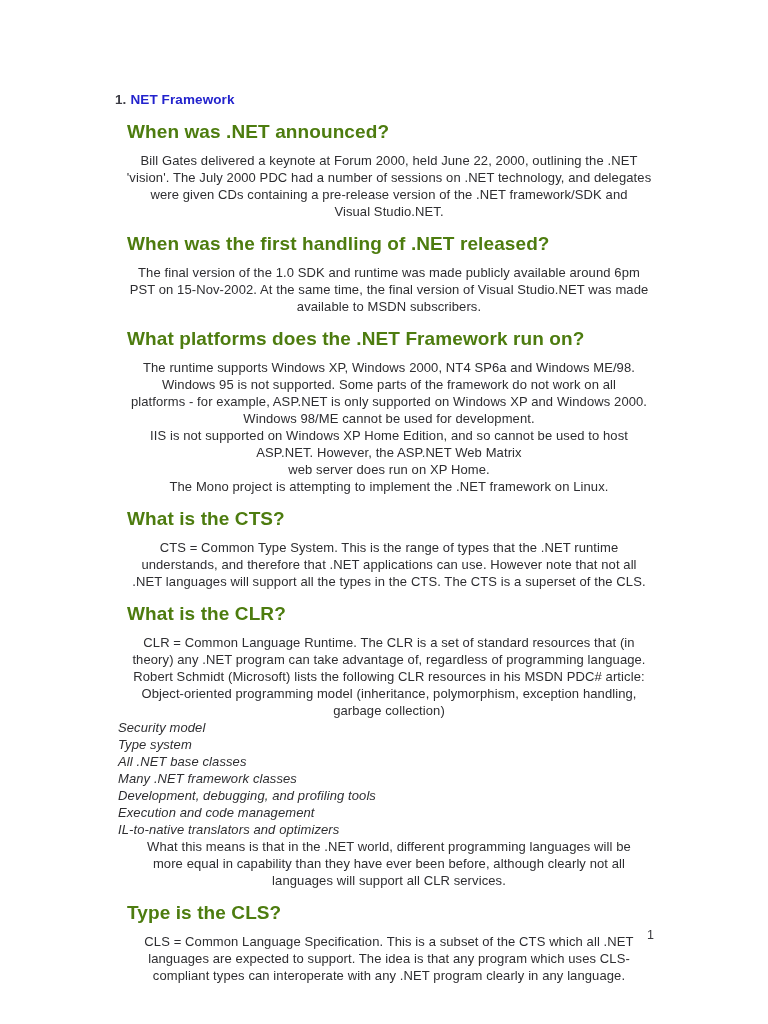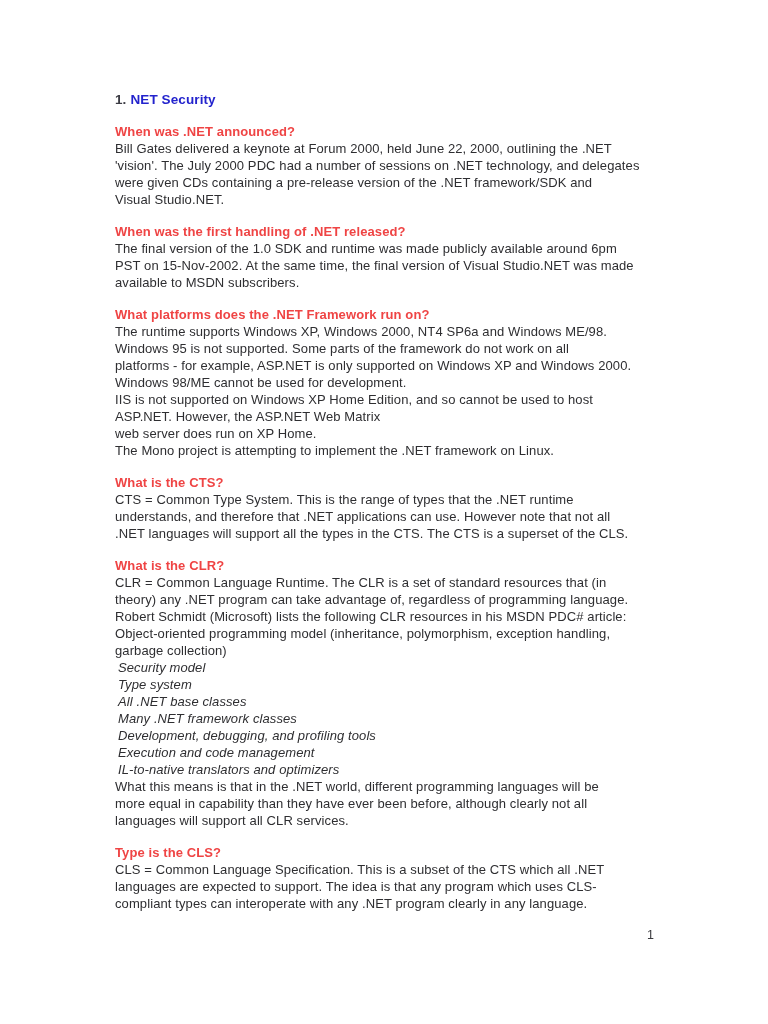--- a/index.html
+++ b/index.html
@@ -30,29 +30,30 @@
   .doc-title .numbering {
     color: #3c3c44;
     font-weight: bold;
     margin-right: 4px;
   }
   .doc-title .title-text {
     font-weight: bold;
   }
   .section { margin-top: 15px; }
   .heading {
-    margin: 0;
-    font-size: 13px;
+    margin: 12px;
+    font-size: 19px;
     font-weight: bold;
-    color: #ef4444;
+    color: #4d7c0f;
     line-height: 17px;
   }
   p.body-text {
     margin: 0;
     white-space: pre-line;
+    text-align: center;
   }
   p.italic-list {
     margin: 0;
     padding-left: 3px;
     font-style: italic;
     white-space: pre-line;
   }
   .page-number {
     position: absolute;
     top: 928px;
@@ -60,21 +61,21 @@
     font-size: 12.5px;
     color: #3a3a3e;
   }
 </style>
 </head>
 <body>
 
 <div class="page">
   <div class="content">
 
-    <h1 class="doc-title"><span class="numbering">1.</span><span class="title-text" style="color: rgb(35, 35, 205);">NET Security</span></h1>
+    <h1 class="doc-title"><span class="numbering">1.</span><span class="title-text" style="color: rgb(35, 35, 205);">NET Framework</span></h1>
 
     <div class="section">
       <h2 class="heading">When was .NET announced?</h2>
       <p class="body-text">Bill Gates delivered a keynote at Forum 2000, held June 22, 2000, outlining the .NET
 'vision'. The July 2000 PDC had a number of sessions on .NET technology, and delegates
 were given CDs containing a pre-release version of the .NET framework/SDK and
 Visual Studio.NET.</p>
     </div>
 
     <div class="section">

